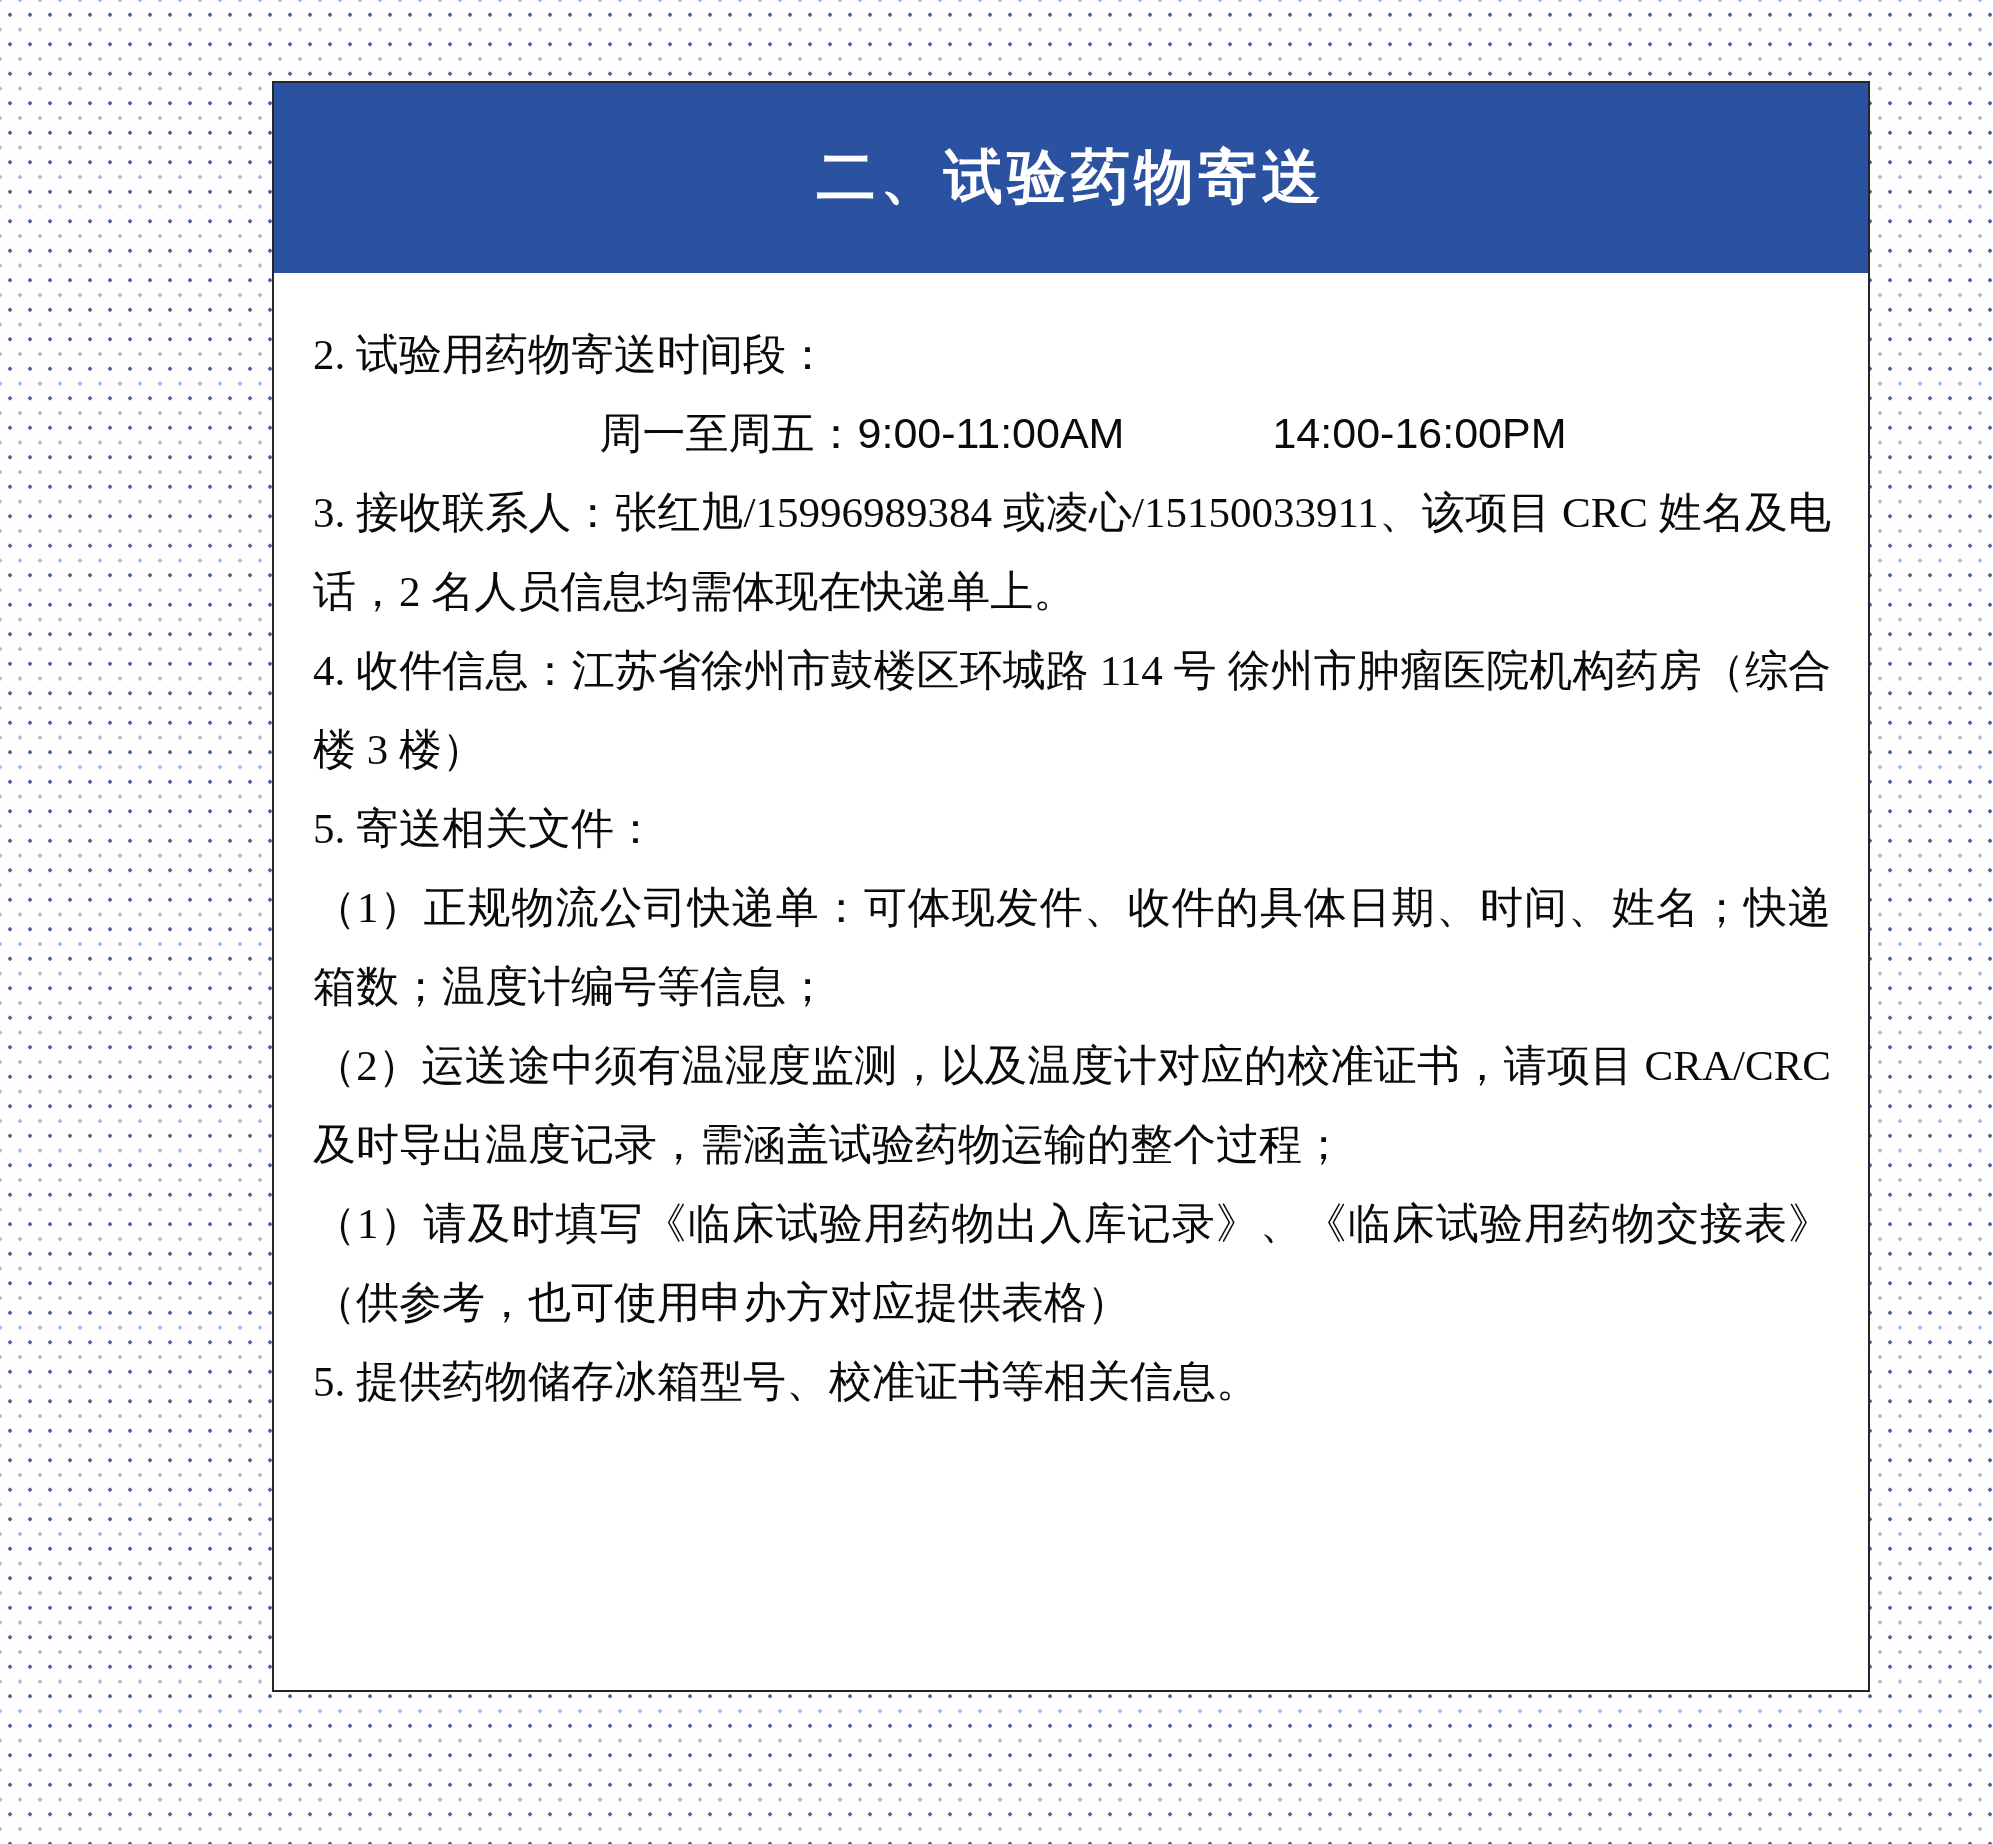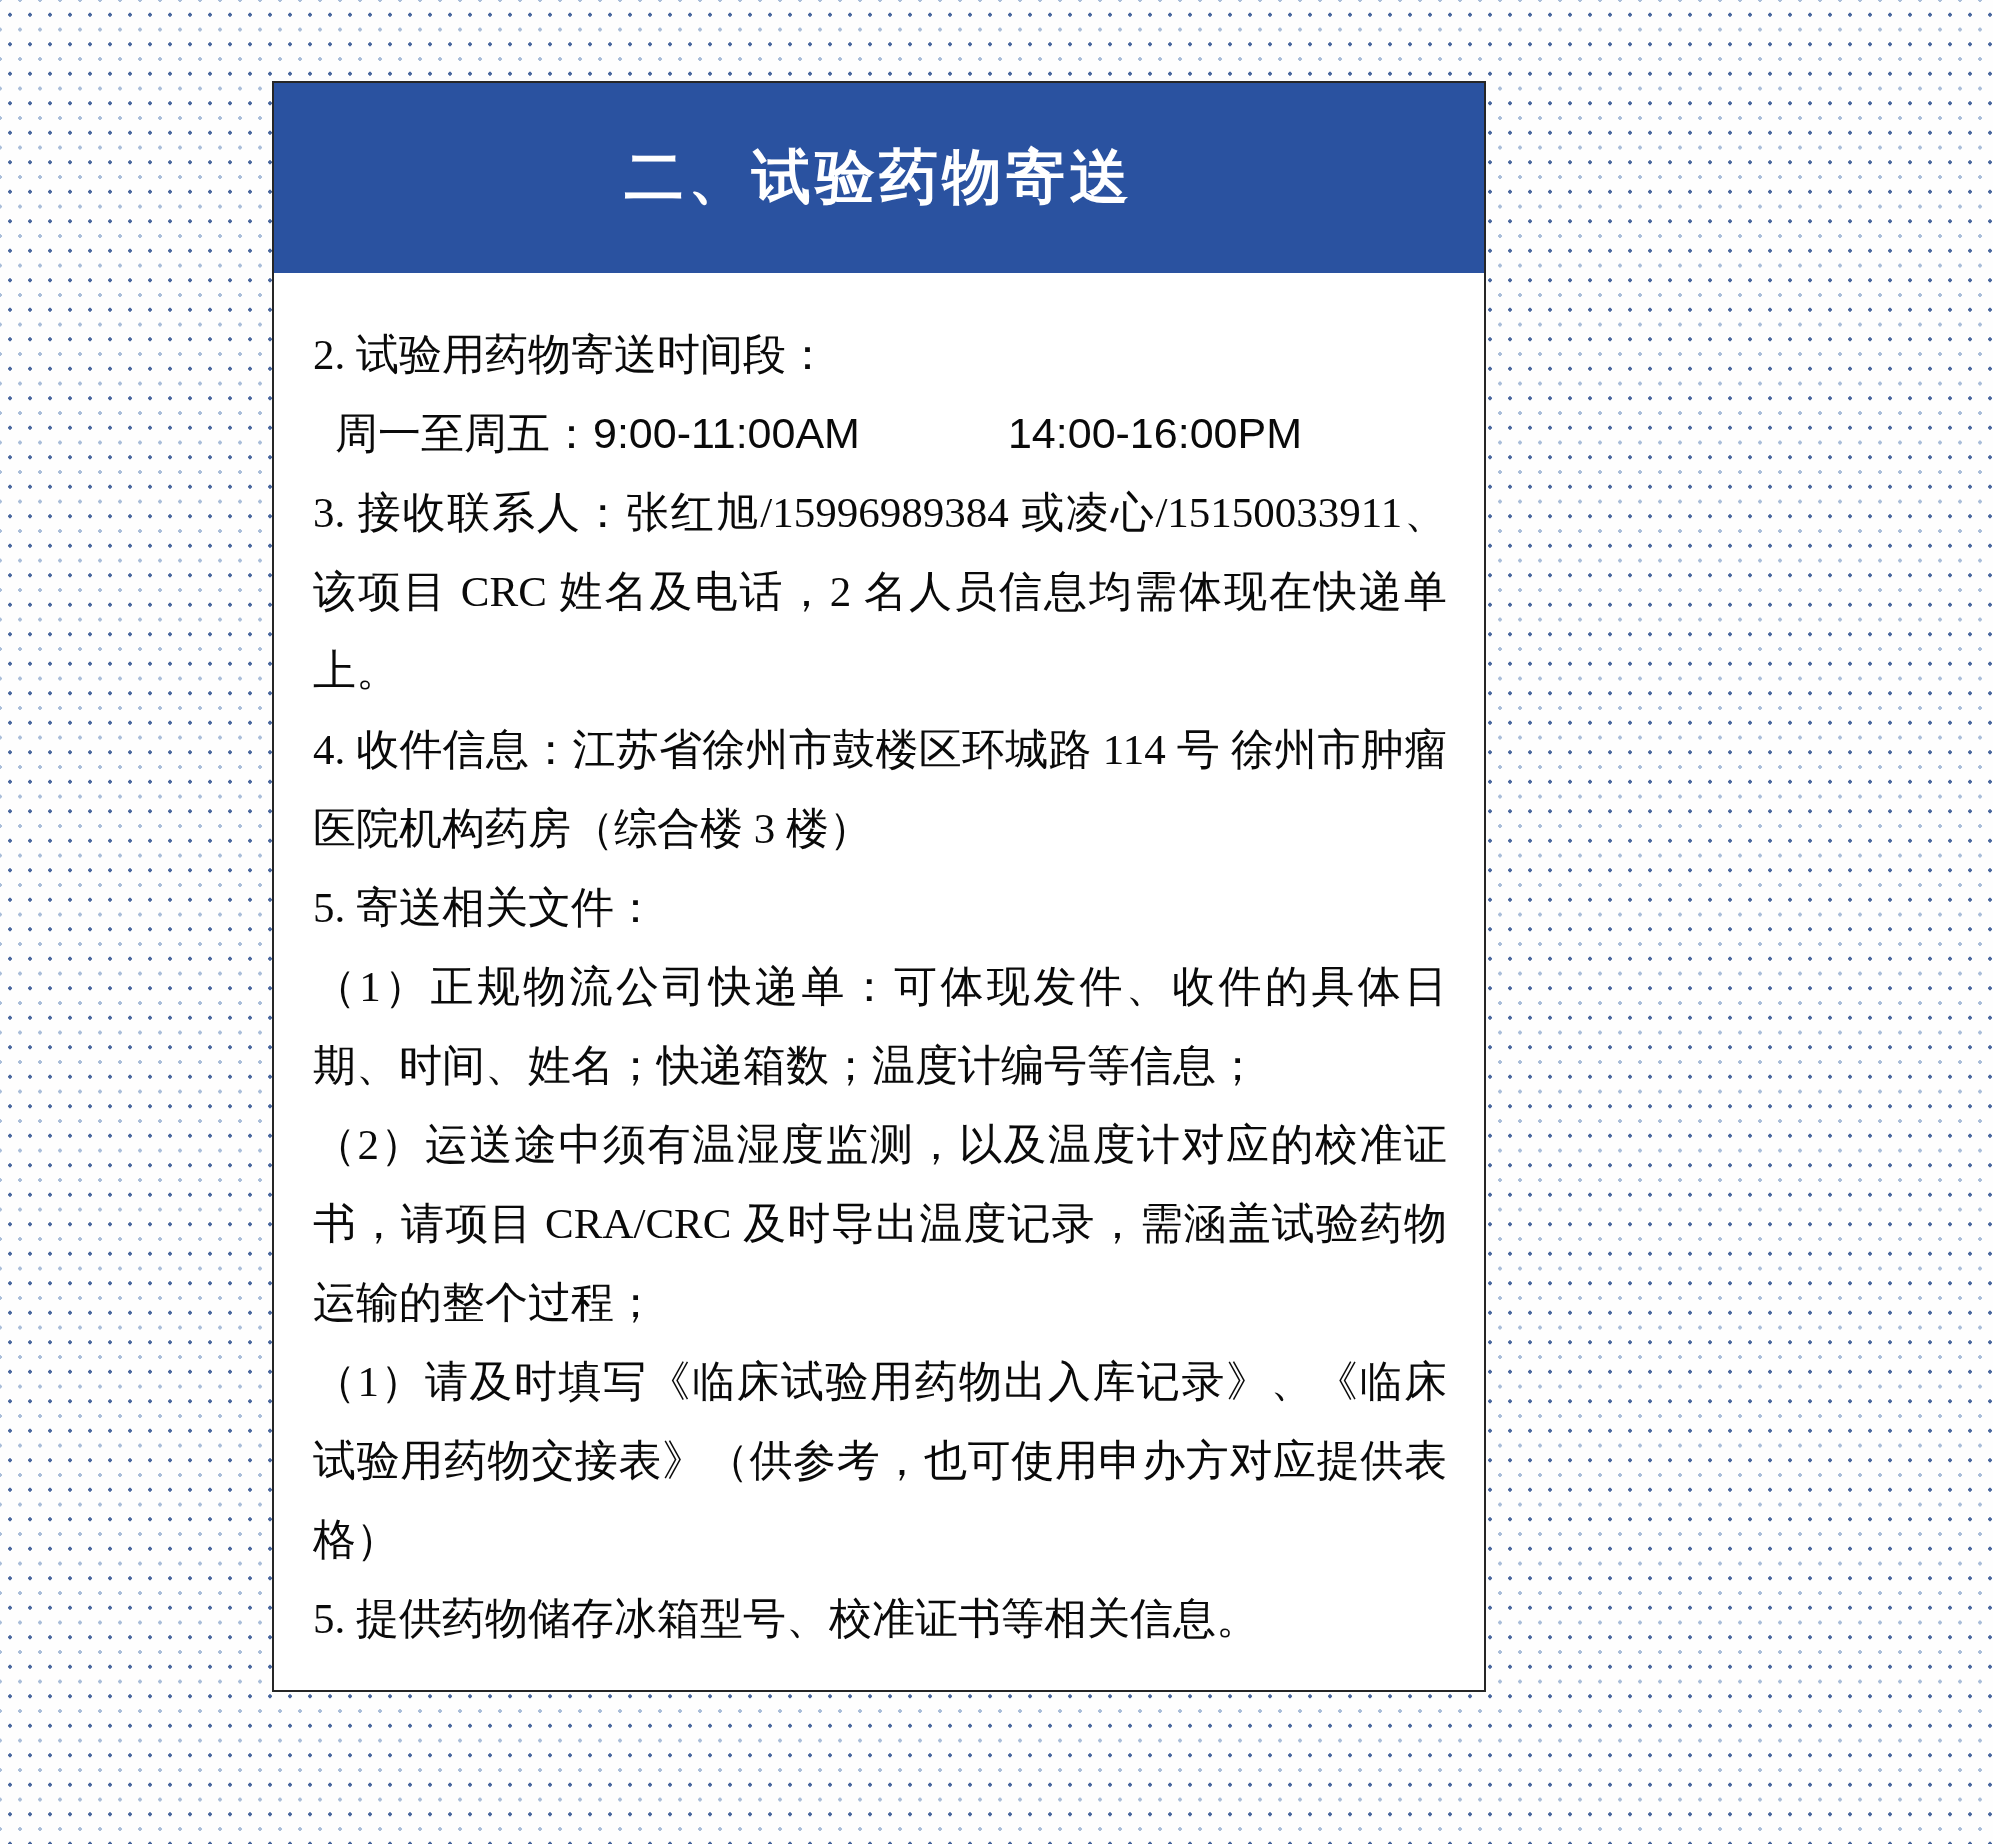--- a/index.html
+++ b/index.html
@@ -15,21 +15,21 @@
       radial-gradient(circle, #49679e 1.6px, transparent 1.7px),
       radial-gradient(circle, #a9bdd9 1.6px, transparent 1.7px);
     background-size: 20px 29.5px, 20px 29.5px;
     background-position: 0 0, 10px 14.8px;
     font-family: "Liberation Serif", "DejaVu Serif", serif;
   }
   .card {
     position: absolute;
     left: 272px;
     top: 81px;
-    width: 1214px;
+    width: 1598px;
     height: 1611px;
     background: #ffffff;
     border: 2.8px solid #262626;
     box-sizing: border-box;
     overflow: hidden;
   }
   .card-header {
     height: 190px;
     background: #2A52A0;
     display: flex;
@@ -48,21 +48,21 @@
     font-size: 43px;
     line-height: 79px;
     color: #0a0a0a;
     text-align: justify;
   }
   .card-body p {
     margin: 0;
   }
   .schedule {
     padding-left: 22px;
-    text-align: left;
+    text-align: center;
   }
   .time-gap {
     margin-left: 148px;
   }
   .latin {
     font-family: "Liberation Sans", "DejaVu Sans", sans-serif;
   }
 </style>
 </head>
 <body>

